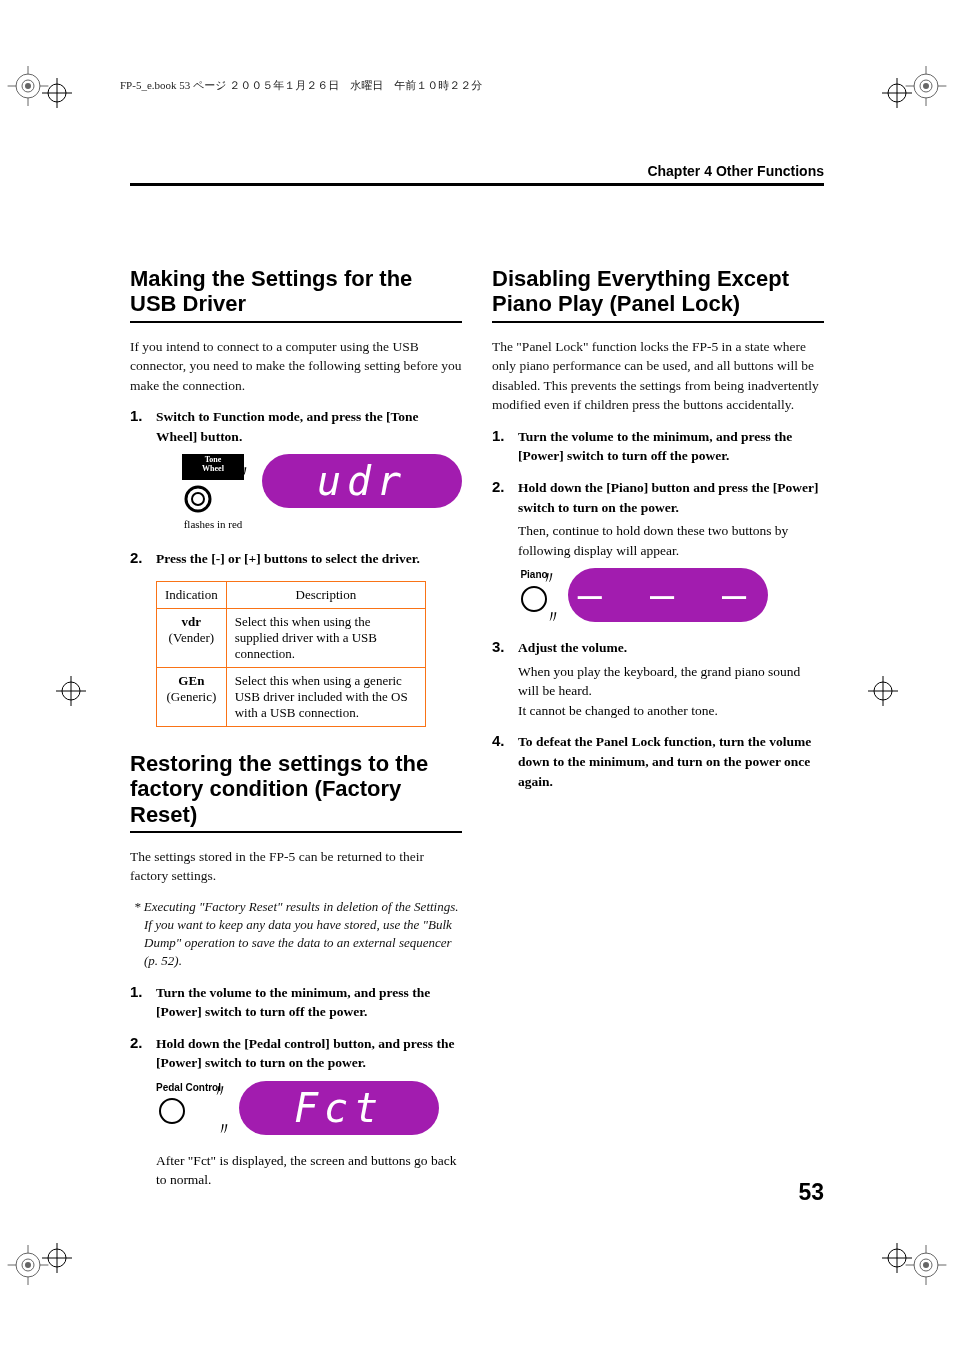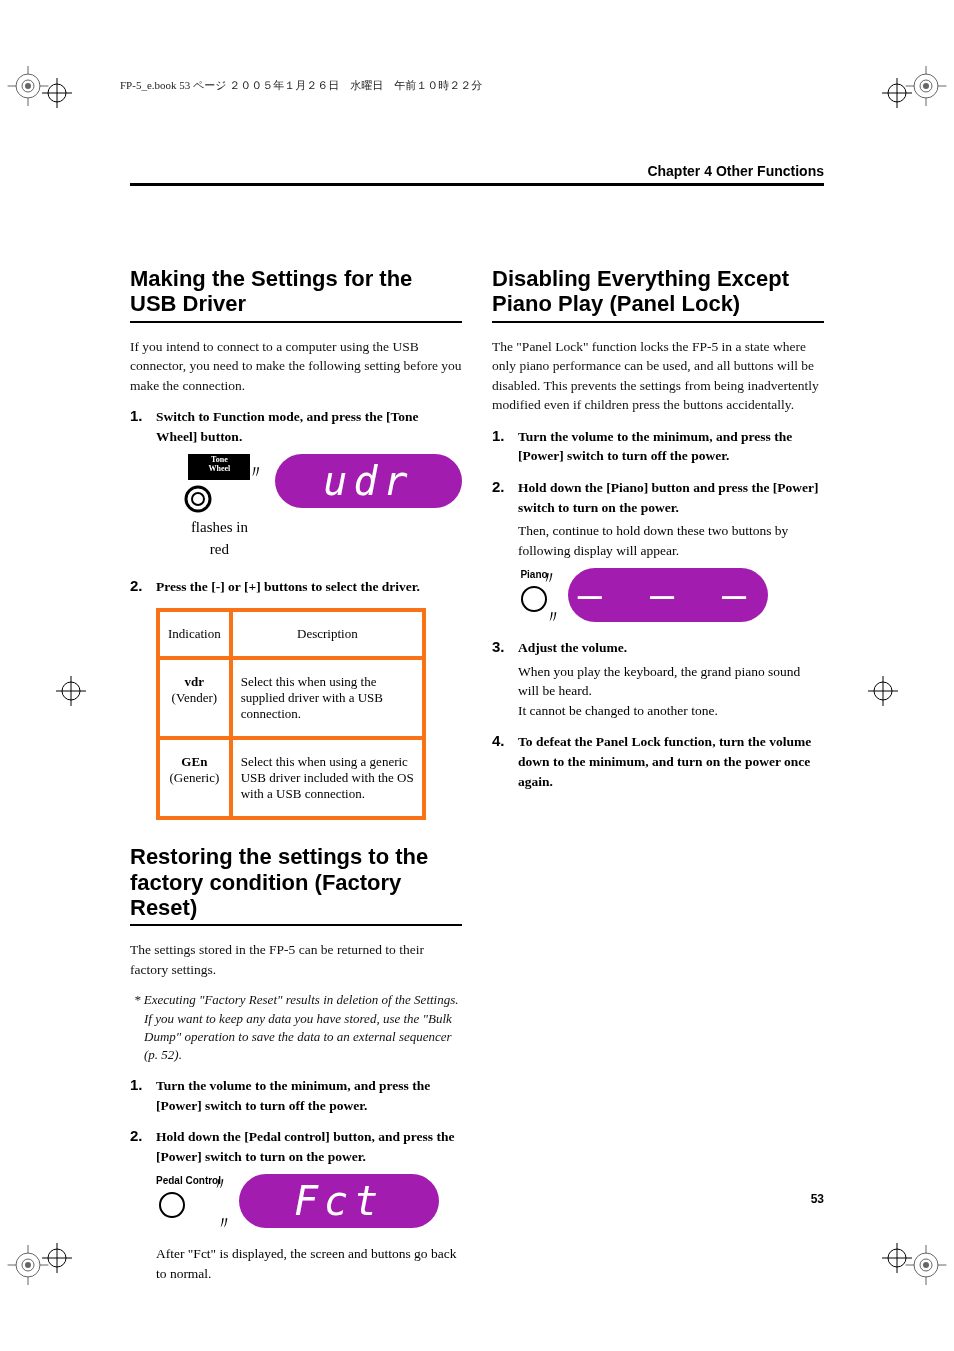--- a/index.html
+++ b/index.html
@@ -124,21 +124,21 @@
     width: 30px; height: 22px;
     background: #000; color: #fff;
     font-size: 8px; line-height: 1.1;
     text-align: center; padding: 2px 16px;
     margin: 0 auto 3px auto;
   }
   .led-ring {
     width: 32px; height: 32px;
     display: flex; align-items: center; justify-content: center;
   }
-  .caption { font-size: 15px; text-align: center; margin-top: 2px; }
+  .caption { font-size: 11px; text-align: center; margin-top: 2px; }
   .tick { font-size: 18px; line-height: 0; transform: translate(-2px,-4px); }
 
   .display {
     width: 200px; height: 54px;
     background: #a21caf;
     border-radius: 28px;
     color: #fff;
     font-family: monospace;
     font-size: 40px;
     letter-spacing: 6px;
@@ -146,36 +146,36 @@
     font-style: italic;
   }
 
   table.driver {
     border-collapse: collapse;
     margin: 8px 0 24px 26px;
     font-size: 13px;
     width: 270px;
   }
   table.driver th, table.driver td {
-    border: 4px solid #f97316;
-    padding: 14px 8px;
+    border: 1px solid #f97316;
+    padding: 5px 8px;
     text-align: left;
     vertical-align: top;
   }
   table.driver th { font-weight: normal; text-align: center; }
   table.driver td.ind { text-align: center; }
   table.driver td.ind b { font-weight: bold; display:block; }
 
   .page-num {
     position: absolute;
     right: 130px;
     bottom: 145px;
     font-family: "Helvetica", Arial, sans-serif;
     font-weight: 800;
-    font-size: 12px;
+    font-size: 23px;
   }
 </style>
 </head>
 <body>
 
 <div class="page">
 
   <svg class="crop-mark ring-tl" width="50" height="40">
       <g fill="none" stroke="#666">
         <circle cx="28" cy="20" r="12"></circle>

